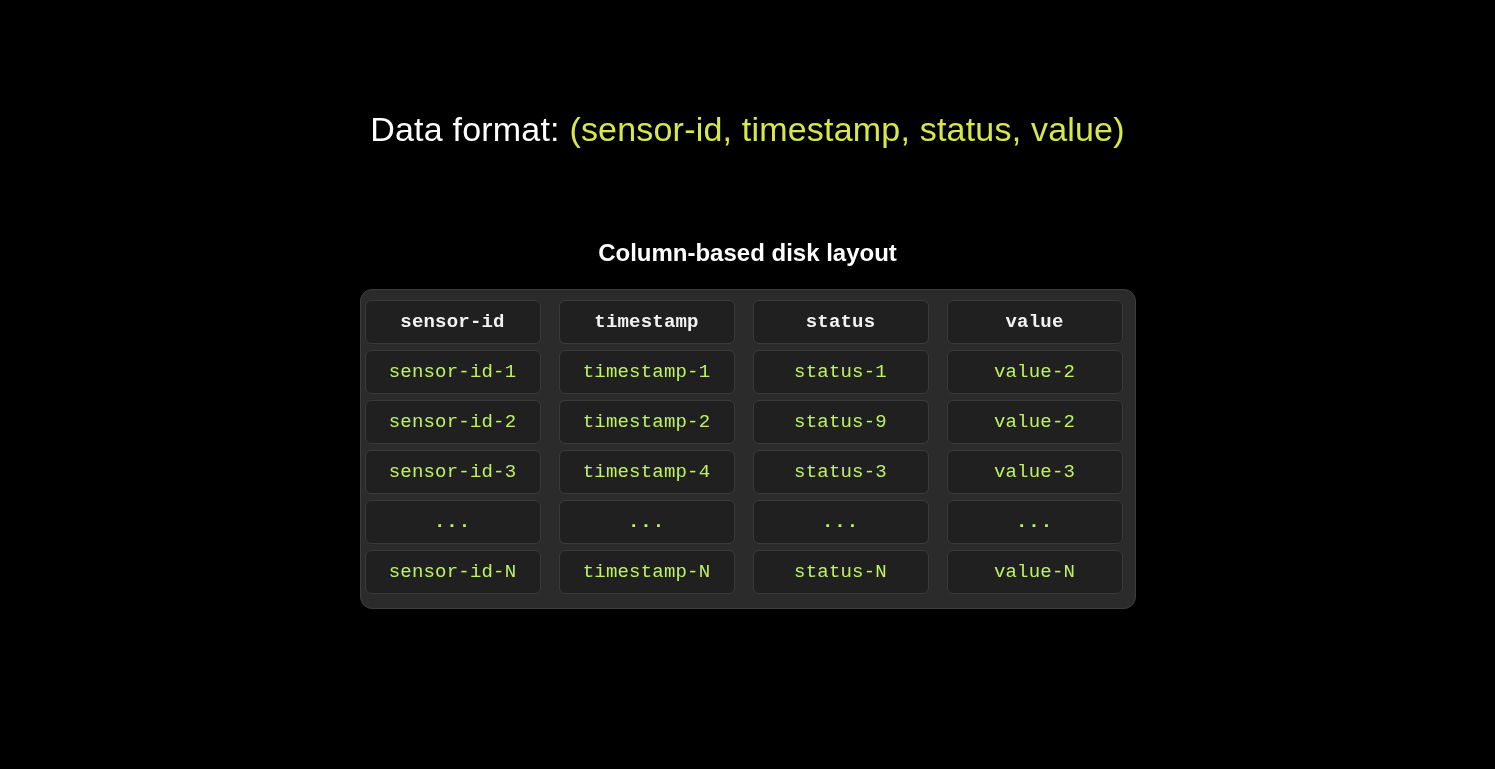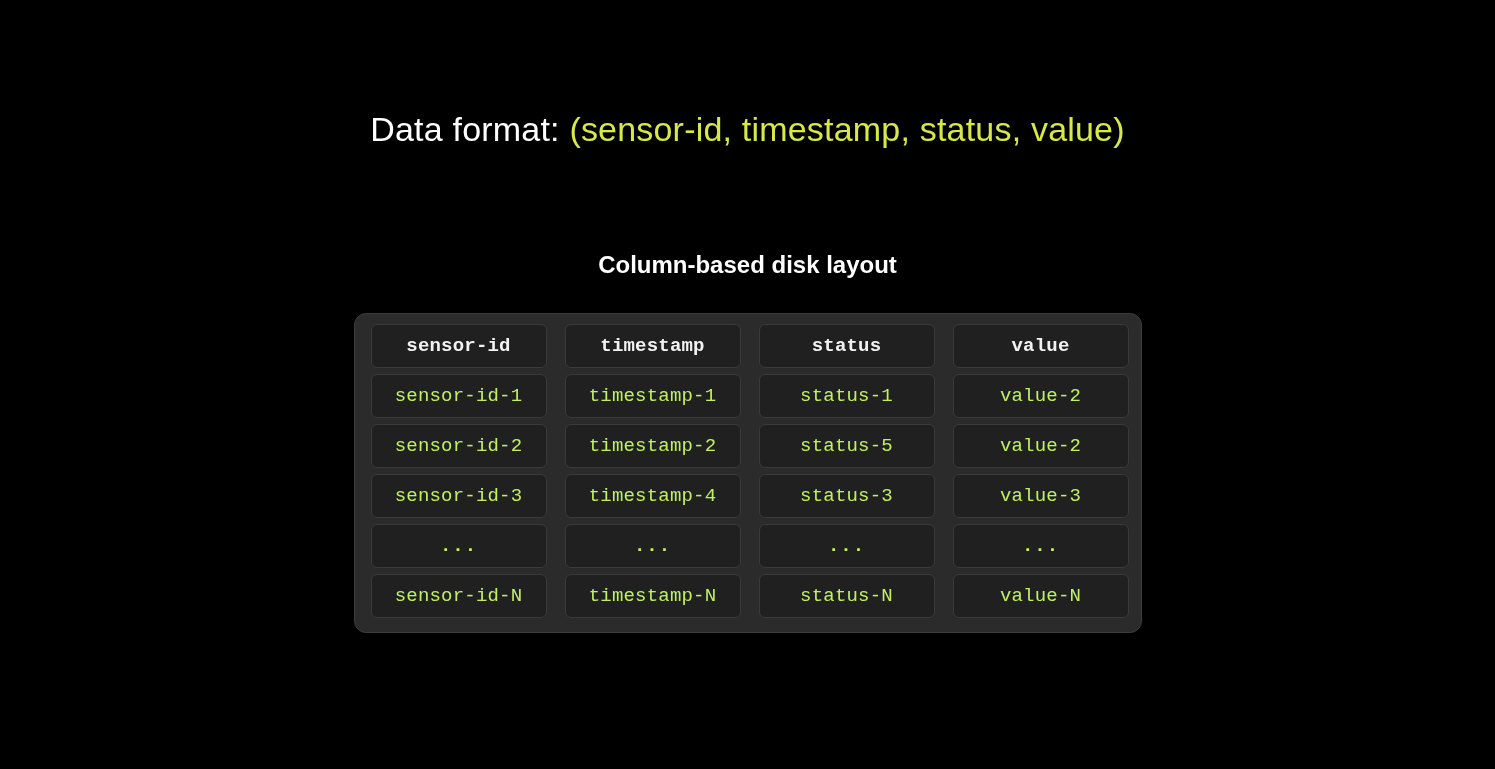--- a/index.html
+++ b/index.html
@@ -13,42 +13,41 @@
       font-family: -apple-system, BlinkMacSystemFont, "Segoe UI", Helvetica, Arial, sans-serif;
       color: #fff;
       overflow: hidden;
       border-radius: 14px;
     }
     .stage {
       display: flex;
       flex-direction: column;
       align-items: center;
       padding-top: 110px;
-      gap: 12px;
     }
     .title-line {
       font-size: 34px;
       font-weight: 400;
       letter-spacing: 0.2px;
     }
     .title-prefix { color: #fff; }
     .title-tuple  { color: #d8e84a; }
     .subtitle {
       margin-top: 90px;
       font-size: 24px;
       font-weight: 600;
       color: #fff;
       text-align: center;
     }
     .layout-box {
       margin-top: 22px;
       background: #2b2b2b;
       border: 1px solid #3d3d3d;
       border-radius: 12px;
-      padding: 10px 12px 14px 16px;
+      padding: 10px 12px 14px 4px;
       display: flex;
       gap: 18px;
     }
     .col {
       display: flex;
       flex-direction: column;
       gap: 6px;
       width: 176px;
     }
     .cell {
@@ -100,21 +99,21 @@
       <div class="cell">timestamp-1</div>
       <div class="cell">timestamp-2</div>
       <div class="cell">timestamp-4</div>
       <div class="cell ellipsis">...</div>
       <div class="cell">timestamp-N</div>
     </div>
 
     <div class="col">
       <div class="cell header">status</div>
       <div class="cell">status-1</div>
-      <div class="cell">status-5</div>
+      <div class="cell">status-9</div>
       <div class="cell">status-3</div>
       <div class="cell ellipsis">...</div>
       <div class="cell">status-N</div>
     </div>
 
     <div class="col">
       <div class="cell header">value</div>
       <div class="cell">value-2</div>
       <div class="cell">value-2</div>
       <div class="cell">value-3</div>

